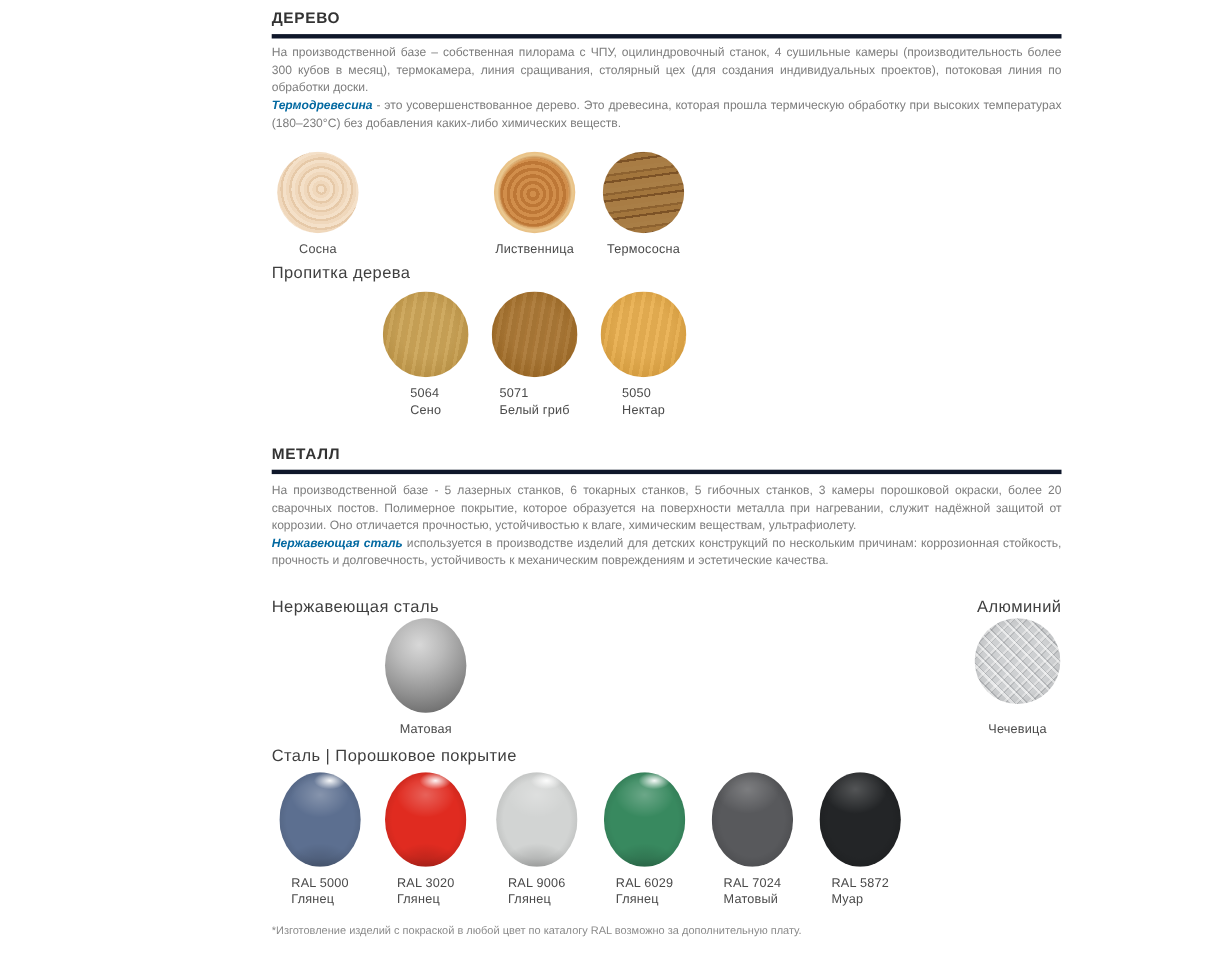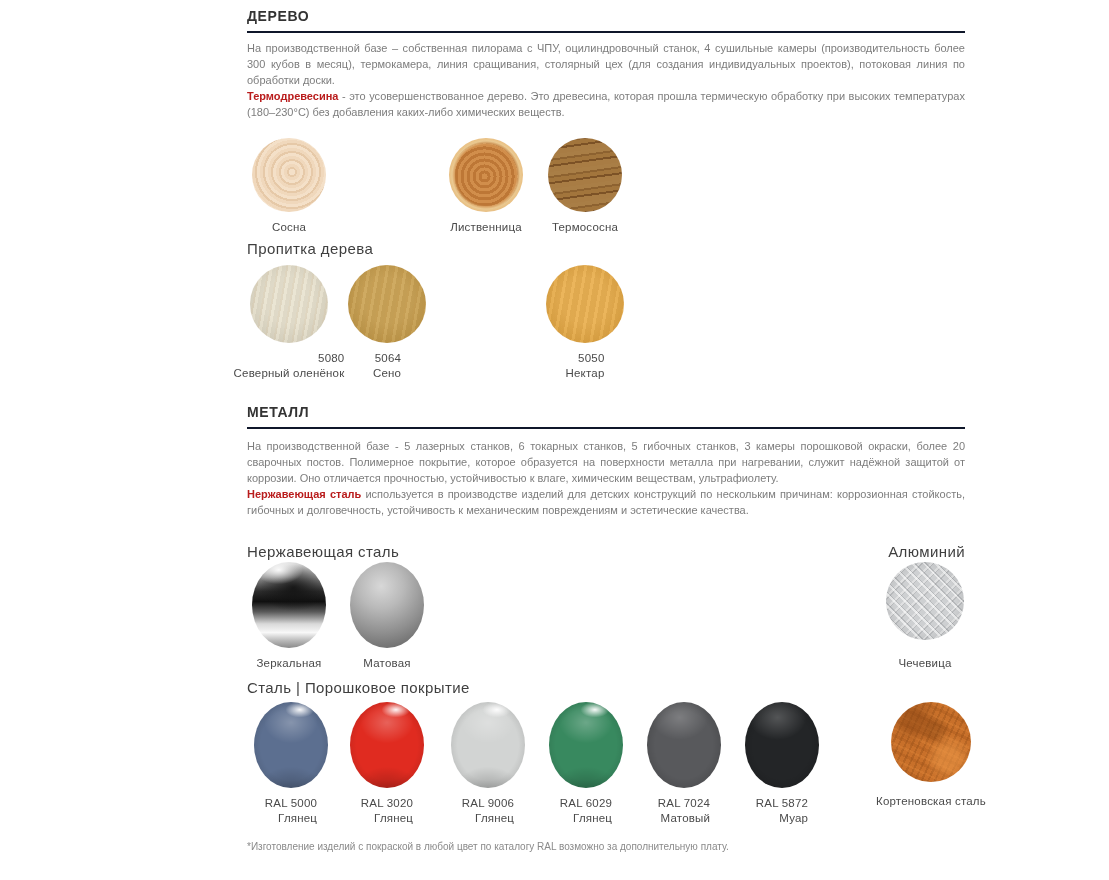--- a/index.html
+++ b/index.html
@@ -1,28 +1,28 @@
 <!DOCTYPE html>
 <html><head>
 <meta charset="utf-8">
 <style>
   html,body { margin:0; padding:0; }
   body { font-family:"Liberation Sans", sans-serif; background:#ffffff; }
   .page { position:relative; width:1109px; height:880px; background:#ffffff; overflow:hidden; }
 
-  .section-head { position:absolute; left:247px; width:718px; border-bottom:2px solid #0f172a; padding-bottom:7px; }
+  .section-head { position:absolute; left:247px; width:718px; border-bottom:4px solid #0f172a; padding-bottom:7px; }
   .section-title { font-size:14px; font-weight:bold; color:#333333; letter-spacing:.6px; }
 
   .para { position:absolute; left:247px; width:718px; text-align:justify; font-size:11px; line-height:16px; color:#7d7d7d; }
-  .para .lead { font-weight:bold; color:#b91c1c; }
+  .para .lead { font-weight:bold; color:#0369a1;font-style:italic; }
 
   .sub-title { position:absolute; font-size:15px; color:#3f3f3f; letter-spacing:.4px; }
 
   .cell { position:absolute; width:120px; display:flex; flex-direction:column; align-items:center; }
-  .label { margin-top:8px; font-size:11.5px; color:#4a4a4a; text-align:right; line-height:1.3; letter-spacing:.2px; }
+  .label { margin-top:8px; font-size:11.5px; color:#4a4a4a; text-align:left; line-height:1.3; letter-spacing:.2px; }
 
   .disc { border-radius:50%; }
 
   
   .wood-sosna { width:74px; height:74px;
     background-image:
       radial-gradient(circle at 50% 50%, rgba(0,0,0,0) 84%, rgba(164,120,84,.6) 97%),
       repeating-radial-gradient(circle at 54% 46%, #f4e0c8 0 3px, #e6c9a8 3px 5px, #f0d8bc 5px 8px);
     background-color:#eed3b6; }
   .wood-robinia { width:74px; height:74px;
@@ -117,58 +117,54 @@
     <div class="disc wood-larch"></div>
     <div class="label">Лиственница</div>
   </div>
   <div class="cell" style="left:525px; top:138px">
     <div class="disc wood-thermo"></div>
     <div class="label">Термососна</div>
   </div>
 
   <div class="sub-title" style="left:247px; top:240px">Пропитка дерева</div>
 
-  <div class="cell" style="left:229px; top:265px">
-    <div class="disc imp" style="--c: #e7e0cb;"></div>
-    <div class="label">
-      <div>5080</div>
-      <div>Северный оленёнок</div>
-    </div>
-  </div>
   <div class="cell" style="left:327px; top:265px">
     <div class="disc imp" style="--c: #c79b45;"></div>
     <div class="label">
       <div>5064</div>
       <div>Сено</div>
     </div>
   </div>
+  <div class="cell" style="left:426px; top:265px">
+    <div class="disc imp" style="--c: #a2691f;"></div>
+    <div class="label">
+      <div>5071</div>
+      <div>Белый гриб</div>
+    </div>
+  </div>
   <div class="cell" style="left:525px; top:265px">
     <div class="disc imp" style="--c: #e8a83e;"></div>
     <div class="label">
       <div>5050</div>
       <div>Нектар</div>
     </div>
   </div>
 
   <div class="section-head" style="top:404px">
     <div class="section-title">МЕТАЛЛ</div>
   </div>
 
   <div class="para" style="top:438px">
     <div>На производственной базе - 5 лазерных станков, 6 токарных станков, 5 гибочных станков, 3 камеры порошковой окраски, более 20 сварочных постов. Полимерное покрытие, которое образуется на поверхности металла при нагревании, служит надёжной защитой от коррозии. Оно отличается прочностью, устойчивостью к влаге, химическим веществам, ультрафиолету.</div>
-    <div><span class="lead">Нержавеющая сталь</span><span> используется в производстве изделий для детских конструкций по нескольким причинам: коррозионная стойкость, гибочных и долговечность, устойчивость к механическим повреждениям и эстетические качества.</span></div>
+    <div><span class="lead">Нержавеющая сталь</span><span> используется в производстве изделий для детских конструкций по нескольким причинам: коррозионная стойкость, прочность и долговечность, устойчивость к механическим повреждениям и эстетические качества.</span></div>
   </div>
 
   <div class="sub-title" style="left:247px; top:543px">Нержавеющая сталь</div>
   <div class="sub-title" style="right:144px; top:543px">Алюминий</div>
 
-  <div class="cell" style="left:229px; top:562px">
-    <div class="sphere sphere-mirror"></div>
-    <div class="label">Зеркальная</div>
-  </div>
   <div class="cell cell-alu" style="left:865px; top:562px">
     <div class="disc alu"></div>
     <div class="label">Чечевица</div>
   </div>
   <div class="cell" style="left:327px; top:562px">
     <div class="sphere sphere-matte"></div>
     <div class="label">Матовая</div>
   </div>
 
   <div class="sub-title" style="left:247px; top:679px">Сталь | Порошковое покрытие</div>
@@ -208,20 +204,16 @@
       <div>Матовый</div>
     </div>
   </div>
   <div class="cell" style="left:722px; top:702px">
     <div class="ral matte" style="--c: #232527;"></div>
     <div class="label">
       <div>RAL 5872</div>
       <div>Муар</div>
     </div>
   </div>
-  <div class="cell cell-corten" style="left:871px; top:702px">
-    <div class="disc corten" style="--c: #c8702a;"></div>
-    <div class="label">Кортеновская сталь</div>
-  </div>
 
   <div class="footnote" style="top:841px">*Изготовление изделий с покраской в любой цвет по каталогу RAL возможно за дополнительную плату.</div>
 
 </div>
 
 </body></html>

